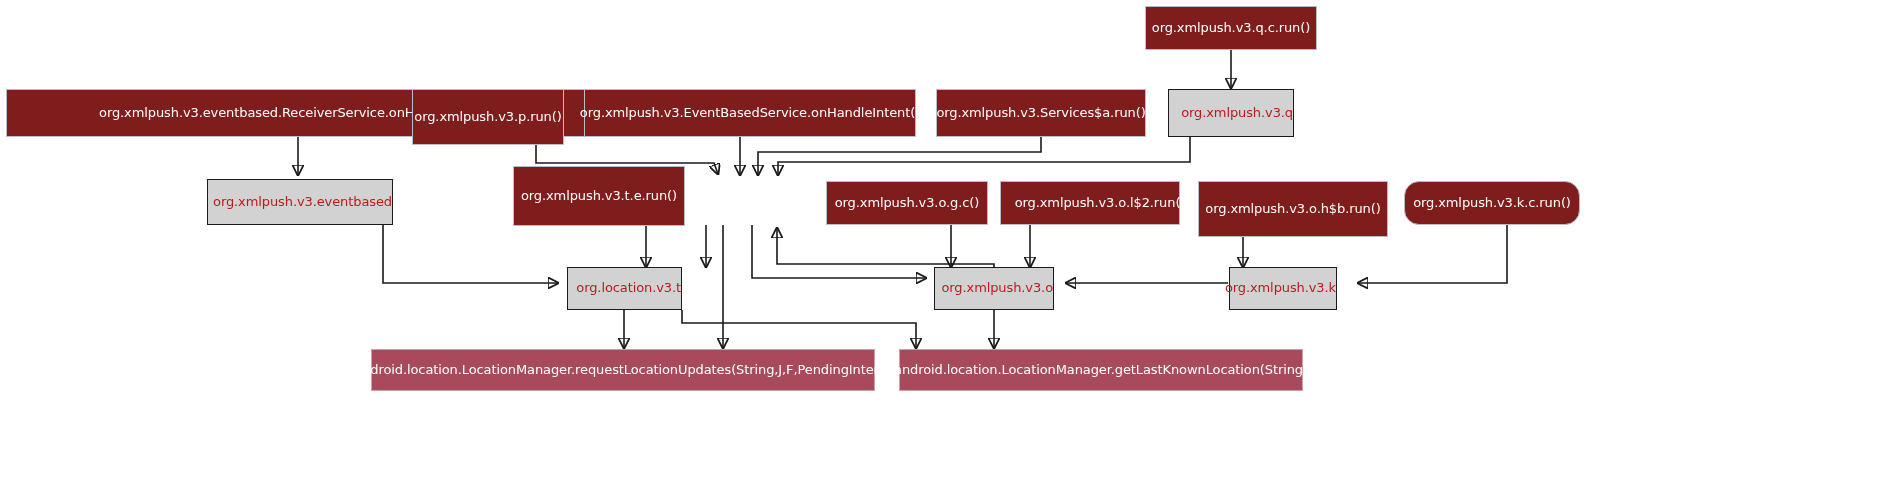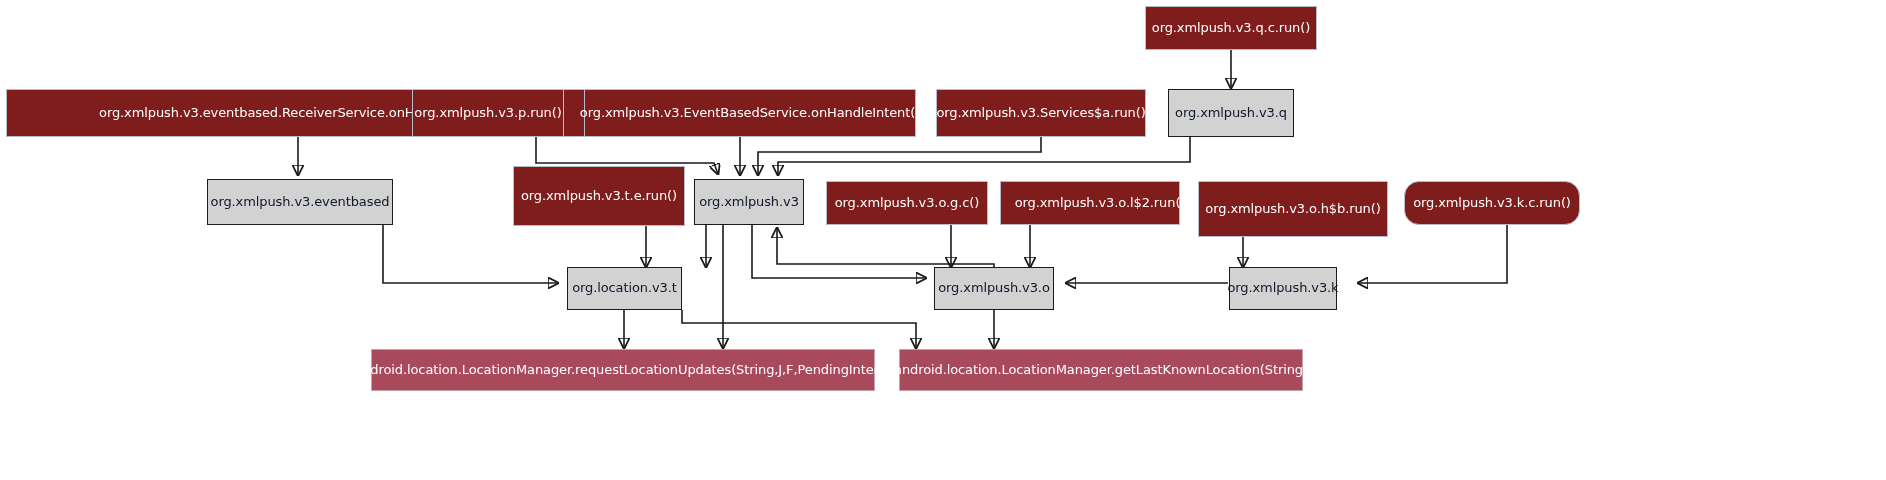--- a/index.html
+++ b/index.html
@@ -27,22 +27,23 @@
     white-space: nowrap;
     letter-spacing: -0.1px;
   }
   .node.caller {
     background: #7f1d1d;
     color: #ffffff;
     border: 1px solid #b9bcc9;
   }
   .node.pkg {
     background: #d2d2d2;
-    color: #0f172a;
+    color: #b91c1c;
     border: 1.5px solid #1a1a1a;
+    justify-content: flex-end;
   }
   .node.api {
     background: #a8495c;
     color: #ffffff;
     border: 1px solid #c9a1aa;
   }
   svg.edges {
     position: absolute;
     left: 0;
     top: 0;
@@ -110,21 +111,21 @@
   </svg>
 
   <div class="node caller" style="left:1145px; top:6px; width:172px; height:44px;">
     <span>org.xmlpush.v3.q.c.run()</span>
   </div>
 
   <div class="node caller" style="left:6px; top:89px; width:585px; height:48px;">
     <span>org.xmlpush.v3.eventbased.ReceiverService.onHandleIntent()</span>
   </div>
 
-  <div class="node caller" style="left:412px; top:89px; width:152px; height:48px;">
+  <div class="node caller" style="left:412px; top:89px; width:152px; height:56px;">
     <span>org.xmlpush.v3.p.run()</span>
   </div>
 
   <div class="node caller" style="left:584px; top:89px; width:332px; height:48px;">
     <span>org.xmlpush.v3.EventBasedService.onHandleIntent()</span>
   </div>
 
   <div class="node caller" style="left:936px; top:89px; width:210px; height:48px;">
     <span>org.xmlpush.v3.Services$a.run()</span>
   </div>
@@ -134,23 +135,20 @@
   </div>
 
   <div class="node pkg" style="left:207px; top:179px; width:186px; height:46px;">
     <span>org.xmlpush.v3.eventbased</span>
   </div>
 
   <div class="node caller" style="left:513px; top:166px; width:172px; height:60px;">
     <span>org.xmlpush.v3.t.e.run()</span>
   </div>
 
-  <div class="node pkg" style="left:694px; top:179px; width:110px; height:46px;">
-    <span>org.xmlpush.v3</span>
-  </div>
 
   <div class="node caller" style="left:826px; top:181px; width:162px; height:44px;">
     <span>org.xmlpush.v3.o.g.c()</span>
   </div>
 
   <div class="node caller" style="left:1000px; top:181px; width:180px; height:44px;padding-left:20px;">
     <span>org.xmlpush.v3.o.l$2.run()</span>
   </div>
 
   <div class="node caller" style="left:1198px; top:181px; width:190px; height:56px;">

